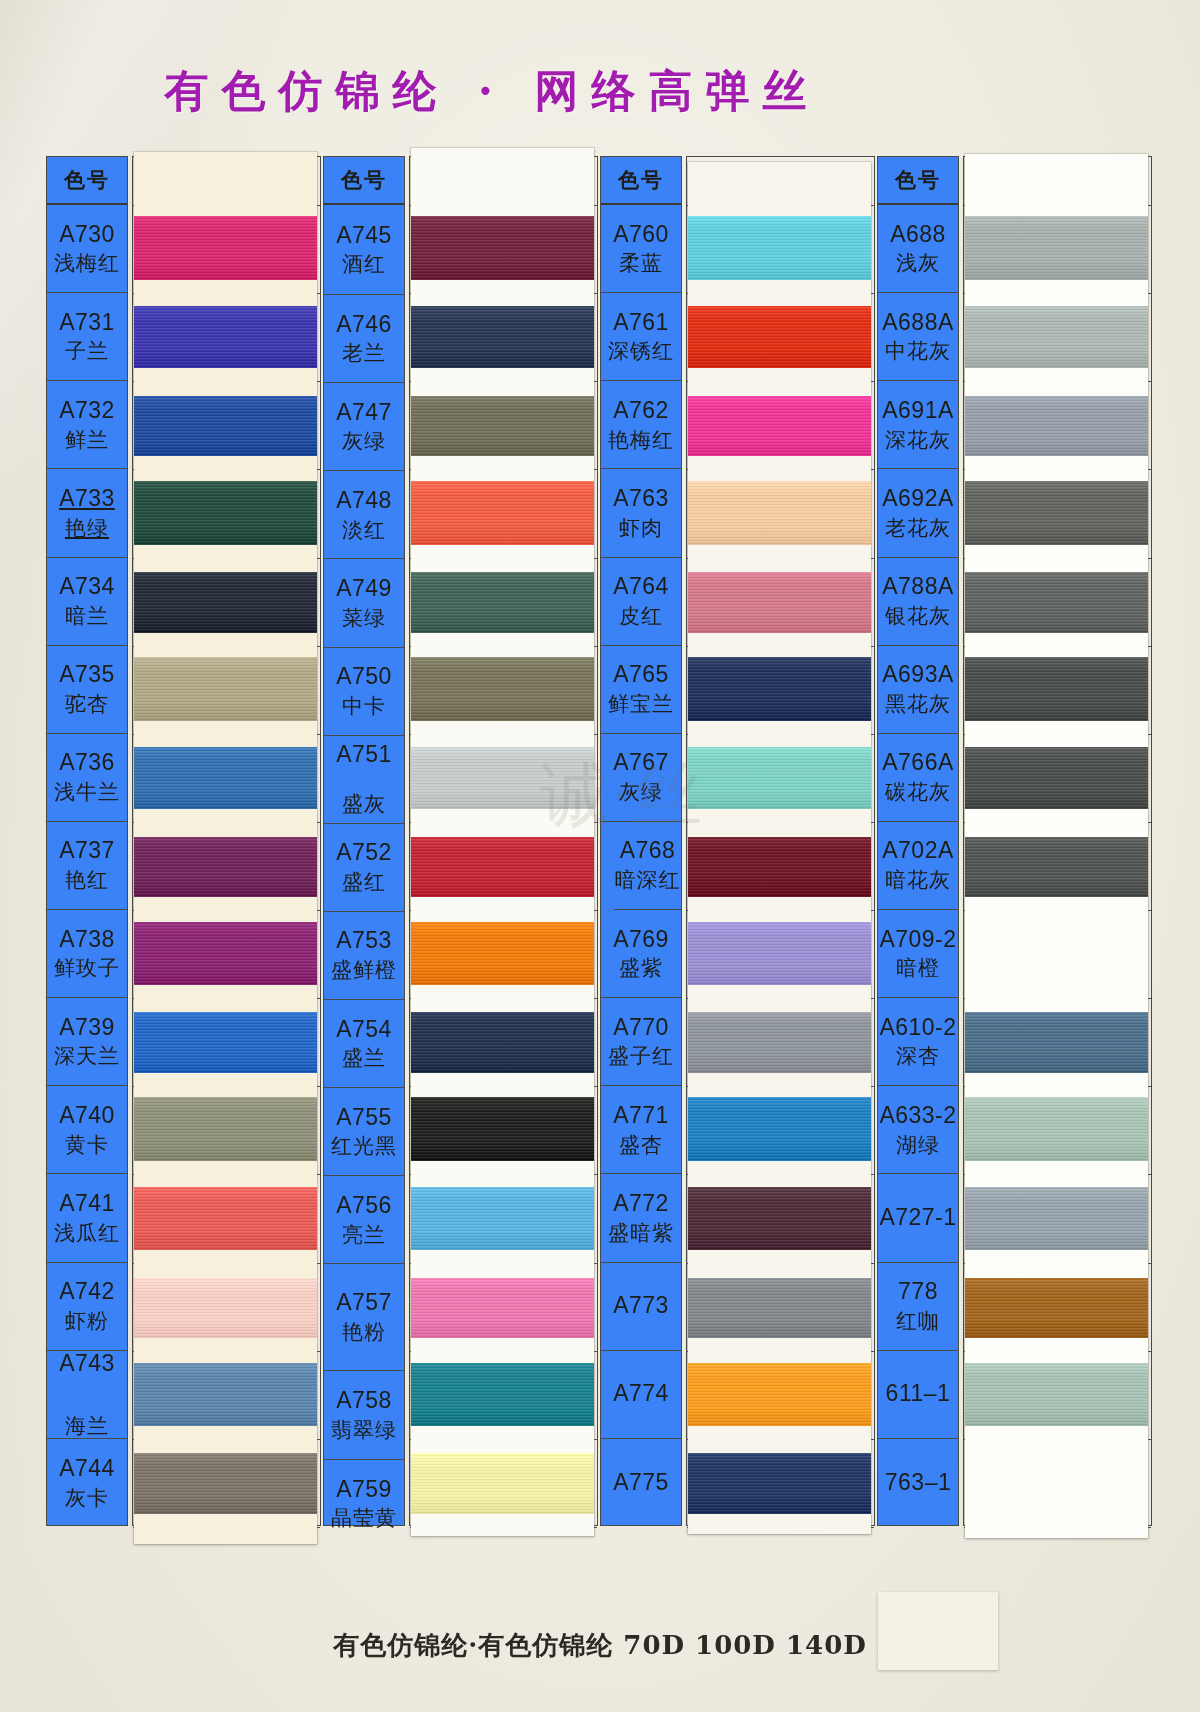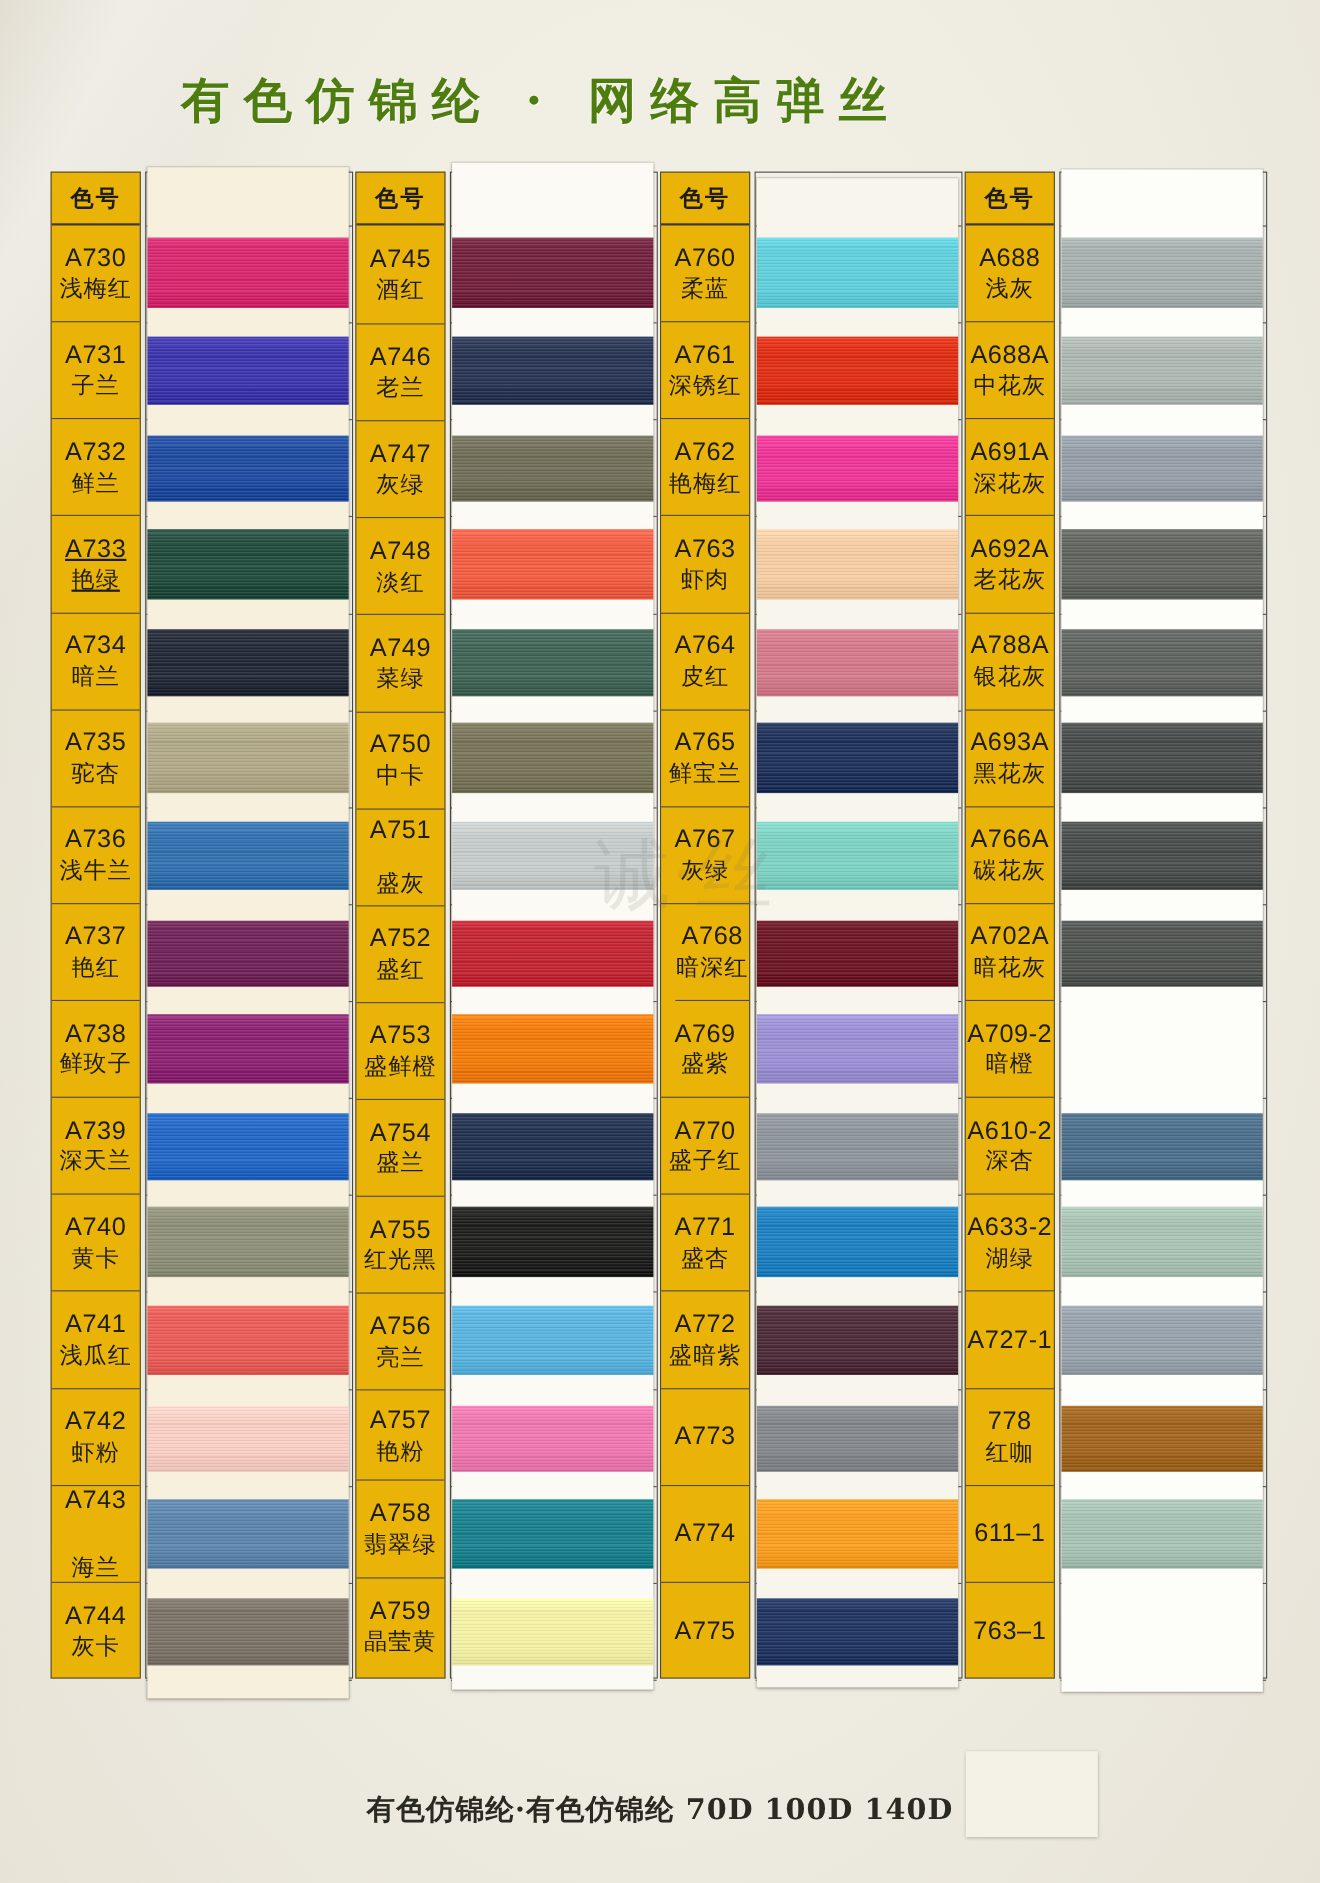--- a/index.html
+++ b/index.html
@@ -35,21 +35,21 @@
   #page-title {
     position: absolute;
     top: 62px;
     left: 0;
     width: 984px;
     text-align: center;
     font-family: "DejaVu Serif", "Liberation Serif", serif;
     font-weight: bold;
     font-size: 44px;
     letter-spacing: 13px;
-    color: #4d7c0f;
+    color: #a21caf;
     text-shadow: 1px 1px 0 rgba(255,255,255,.55);
     white-space: nowrap;
   }
 
   #chart {
     position: absolute;
     left: 46px;
     top: 156px;
     width: 1108px;
     height: 1370px;
@@ -60,21 +60,21 @@
     position: absolute;
     top: 0;
     height: 1370px;
   }
   .labelcol {
     position: absolute;
     left: 0;
     top: 0;
     width: 100%;
     height: 100%;
-    background: #eab308;
+    background: #3b82f6;
     border: 1.6px solid #4a4a44;
     box-sizing: border-box;
   }
   .cell {
     position: relative;
     box-sizing: border-box;
     border-bottom: 1.4px solid #4a4a44;
     display: flex;
     flex-direction: column;
     align-items: center;
@@ -355,21 +355,21 @@
           <div class="cname">盛兰</div>
         </div>
         <div class="cell" style="height: 88.1333px;">
           <div class="code">A755</div>
           <div class="cname">红光黑</div>
         </div>
         <div class="cell" style="height: 88.1333px;">
           <div class="code">A756</div>
           <div class="cname">亮兰</div>
         </div>
-        <div class="cell" style="height: 82px;">
+        <div class="cell" style="height: 107px;">
           <div class="code">A757</div>
           <div class="cname">艳粉</div>
         </div>
         <div class="cell" style="height: 88.1333px;">
           <div class="code">A758</div>
           <div class="cname">翡翠绿</div>
         </div>
         <div class="cell" style="height: 88.1333px;">
           <div class="code">A759</div>
           <div class="cname">晶莹黄</div>

